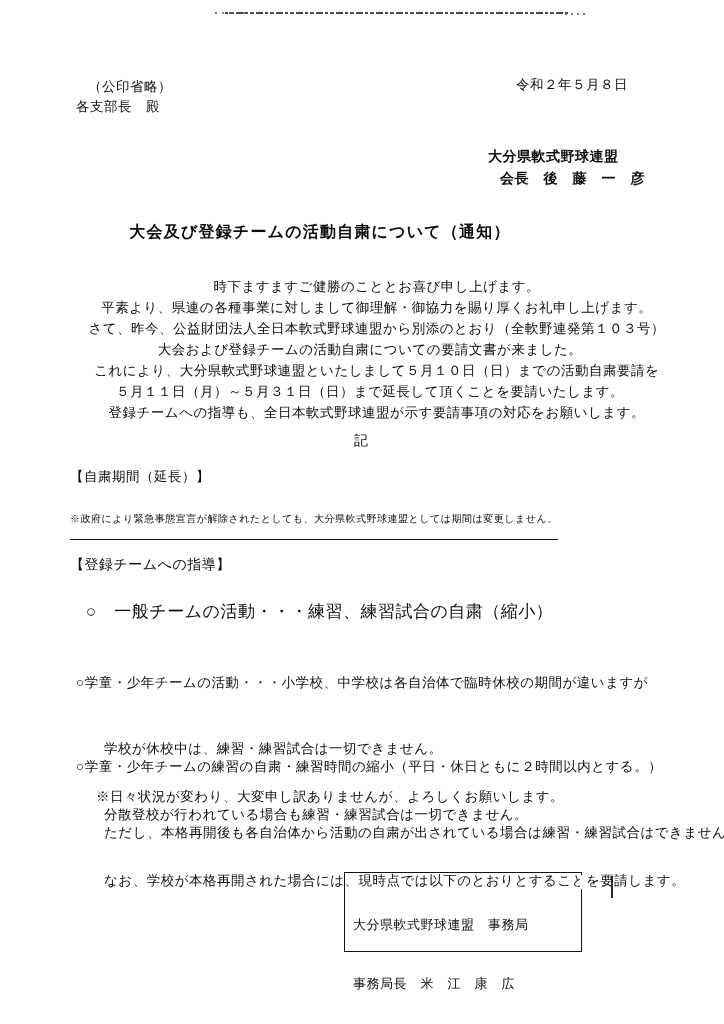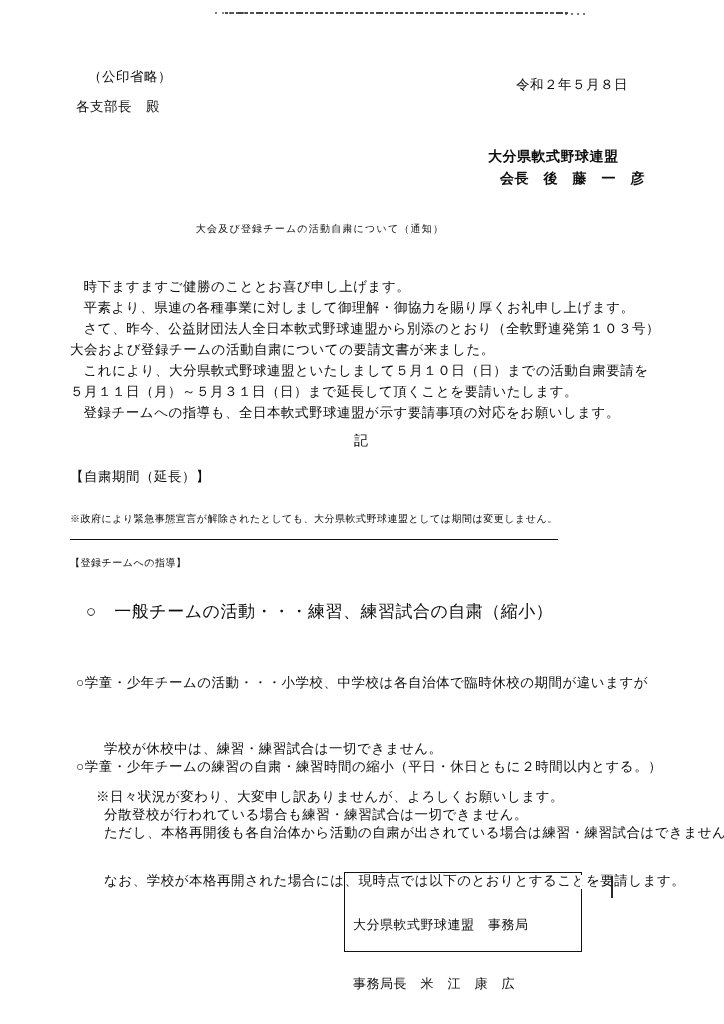--- a/index.html
+++ b/index.html
@@ -63,21 +63,21 @@
   .ink {
     color: #0d0d0d;
     letter-spacing: .5px;
     white-space: pre;
   }
 
   .abs { position: absolute; }
 
   
   .seal-omitted {
-    left: 88px; top: 68px;
+    left: 88px; top: 78px;
     font-size: 13.5px;
   }
   .addressee {
     left: 76px; top: 98px;
     font-size: 13.5px;
   }
   .doc-date {
     left: 516px; top: 76px;
     font-size: 13.5px;
   }
@@ -90,37 +90,38 @@
   .sender-person {
     left: 500px; top: 170px;
     font-size: 14px;
     font-weight: bold;
   }
 
   .doc-title {
     left: 0; top: 222px;
     width: 640px;
     text-align: center;
-    font-size: 10px;
-    font-weight: normal;
+    font-size: 16px;
+    font-weight: bold;
     letter-spacing: 1.2px;
   }
 
   
   .body-block {
     position: absolute;
     left: 70px;
     top: 276px;
     width: 600px;
     font-size: 13.5px;
     line-height: 21px;
   }
   .body-block p {
     margin: 0;
     white-space: pre-wrap;
+    text-align: center;
   }
   .indent1 { text-indent: 1em; }
 
   .ki {
     left: 0; top: 432px;
     width: 724px;
     text-align: center;
     font-size: 14px;
     letter-spacing: 2px;
   }
@@ -138,21 +139,21 @@
     left: 70px; top: 512px;
     font-size: 10px;
     border-bottom: 1.4px solid #111;
     padding-bottom: 13px;
     display: inline-block;
   }
 
   
   .sec-team-head {
     left: 70px; top: 556px;
-    font-size: 10px;
+    font-size: 14px;
   }
   .bullet-a {
     left: 86px; top: 600px;
     font-size: 17px;
   }
 
   .bullet-b {
     left: 76px; top: 628px;
     width: 600px;
     font-size: 13.5px;

